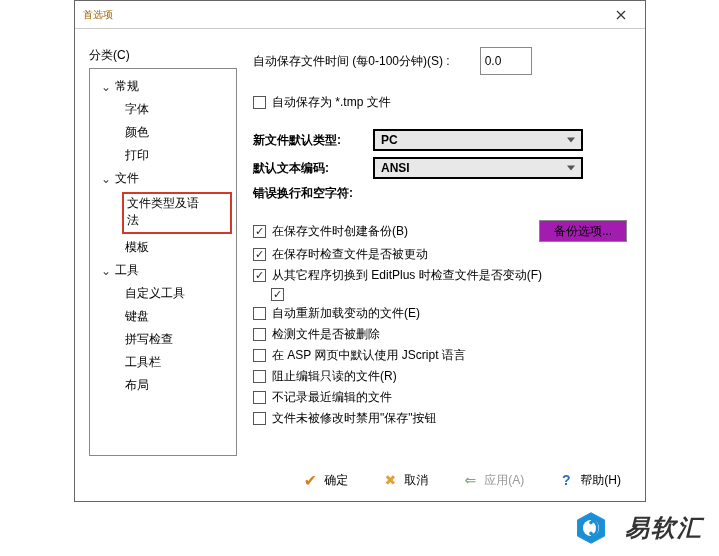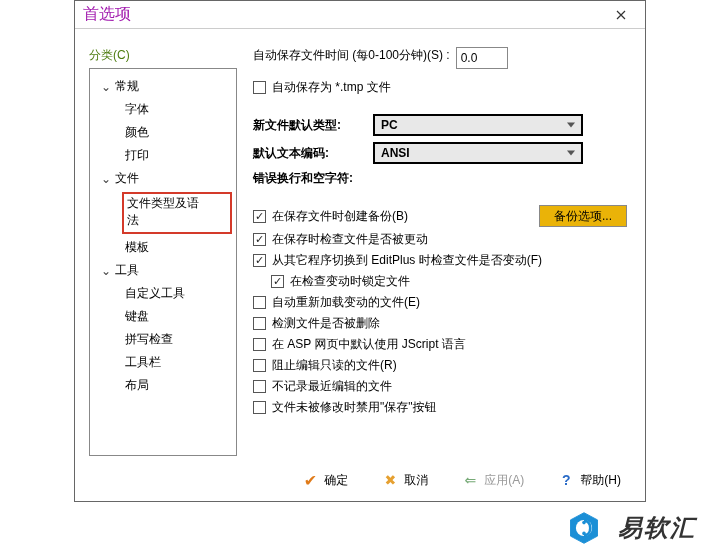--- a/index.html
+++ b/index.html
@@ -1,58 +1,58 @@
 <!DOCTYPE html>
 <html><head>
 <meta charset="utf-8">
 <style>
 * { box-sizing: border-box; margin: 0; padding: 0; }
 body { font-family: "Microsoft YaHei", "SimSun", sans-serif; font-size: 12px; background: #fff; width: 719px; height: 556px; position: relative; overflow: hidden; }
 
 .dialog { position: absolute; left: 74px; top: 0; width: 572px; height: 502px; border: 1px solid #666; background: #fff; }
 .titlebar { height: 28px; border-bottom: 1px solid #ccc; display: flex; align-items: center; padding: 0 8px; background: #fff; }
-.titlebar .title { flex: 1; font-size: 16px; color: #a21caf; }
+.titlebar .title { flex: 1; font-size: 10px; color: #a16207; }
 .titlebar .close { width: 32px; height: 22px; display: flex; align-items: center; justify-content: center; cursor: default; }
 .titlebar .close svg { width: 10px; height: 10px; }
 
 .content { display: flex; height: calc(100% - 68px); }
 .sidebar { width: 170px; padding: 18px 8px 8px 14px; }
-.sidebar-label { margin-bottom: 4px; color: #4d7c0f; }
+.sidebar-label { margin-bottom: 4px; color: #000000; }
 .tree { border: 1px solid #888; height: 388px; padding: 6px 0 6px 4px; overflow: hidden; background: #fff; }
 .tree-item { padding: 2px 4px 2px 0; display: flex; align-items: center; cursor: default; }
 .tree-item.level1 { padding-left: 6px; }
 .tree-item.level2 { padding-left: 28px; }
 .tree-arrow { width: 12px; display: inline-block; text-align: center; color: #444; }
 .tree-label { padding: 1px 3px; }
 .tree-item.highlighted { }
 .tree-item.highlighted .tree-label { border: 2px solid #d43a2a; padding: 1px 20px 3px 3px; }
 
 .main { flex: 1; padding: 18px 18px 8px 8px; }
-.row { display: flex; margin-bottom: 10px; }
-.input-num { width: 52px; height: 22px; border: 1px solid #888; padding: 0 4px; font-size: 12px; margin-left: 6px; }
+.row { display: flex; align-items: center; margin-bottom: 19px; gap: 24px; }
+.input-num { width: 52px; height: 28px; border: 1px solid #888; padding: 0 4px; font-size: 12px; margin-left: 6px; }
 .select { flex: 1; max-width: 210px; height: 22px; border: 2px solid #000000; background: #e8e8e8; padding: 0 18px 0 6px; position: relative; display: flex; align-items: center; cursor: default; }
 .select::after { content: ""; position: absolute; right: 6px; top: 50%; transform: translateY(-50%); border-left: 4px solid transparent; border-right: 4px solid transparent; border-top: 5px solid #555; }
 
 .checkbox-row { display: flex; align-items: center; margin: 4px 0; }
 .checkbox { width: 13px; height: 13px; border: 1px solid #555; margin-right: 6px; display: inline-flex; align-items: center; justify-content: center; background: #fff; cursor: default; }
 .checkbox.checked::after { content: "✓"; font-size: 11px; line-height: 1; color: #222; }
 .checkbox-label { cursor: default; }
 
-.backup-btn { width: 88px; height: 22px; border: 1px solid #888; background: #eab308; display: flex; align-items: center; justify-content: center; cursor: default; margin-left: auto; }
+.backup-btn { width: 88px; height: 22px; border: 1px solid #888; background: #a21caf; display: flex; align-items: center; justify-content: center; cursor: default; margin-left: auto; }
 
 .bottom-bar { height: 38px; display: flex; align-items: center; justify-content: flex-end; padding: 0 16px; gap: 18px; }
 .btn { display: flex; align-items: center; gap: 6px; cursor: default; padding: 4px 8px; }
 .btn.disabled { color: #999; }
 .btn-icon { width: 16px; height: 16px; display: flex; align-items: center; justify-content: center; }
 .btn-icon.check { color: #e07b1a; font-size: 16px; }
 .btn-icon.cancel { color: #e6a030; font-size: 14px; }
 .btn-icon.apply { color: #7a7; font-size: 14px; }
 .btn-icon.help { color: #2a6bc7; font-size: 14px; font-weight: bold; }
 
-.watermark { position: absolute; right: 23px; bottom: 10px; display: flex; align-items: center; gap: 16px; }
+.watermark { position: absolute; right: 16px; bottom: 10px; display: flex; align-items: center; gap: 16px; }
 .watermark .logo { width: 36px; height: 36px; }
 .watermark .text { font-size: 24px; font-weight: bold; color: #333; font-style: italic; letter-spacing: 2px; }
 
 .sep { height: 8px; }
 .sel-row { display: flex; align-items: center; margin: 6px 0; font-weight: bold; }
 .sel-row .sel-label { width: 120px; }
 </style>
 </head>
 <body>
 
@@ -153,21 +153,20 @@
       <div class="checkbox-row">
         <span class="checkbox checked"></span>
         <span class="checkbox-label">在保存时检查文件是否被更动</span>
       </div>
       <div class="checkbox-row">
         <span class="checkbox checked"></span>
         <span class="checkbox-label">从其它程序切换到 EditPlus 时检查文件是否变动(F)</span>
       </div>
       <div class="checkbox-row" style="padding-left:18px;">
         <span class="checkbox checked"></span>
-        <span class="checkbox-label">在检查变动时锁定文件</span>
       </div>
       <div class="checkbox-row">
         <span class="checkbox"></span>
         <span class="checkbox-label">自动重新加载变动的文件(E)</span>
       </div>
       <div class="checkbox-row">
         <span class="checkbox"></span>
         <span class="checkbox-label">检测文件是否被删除</span>
       </div>
       <div class="checkbox-row">

